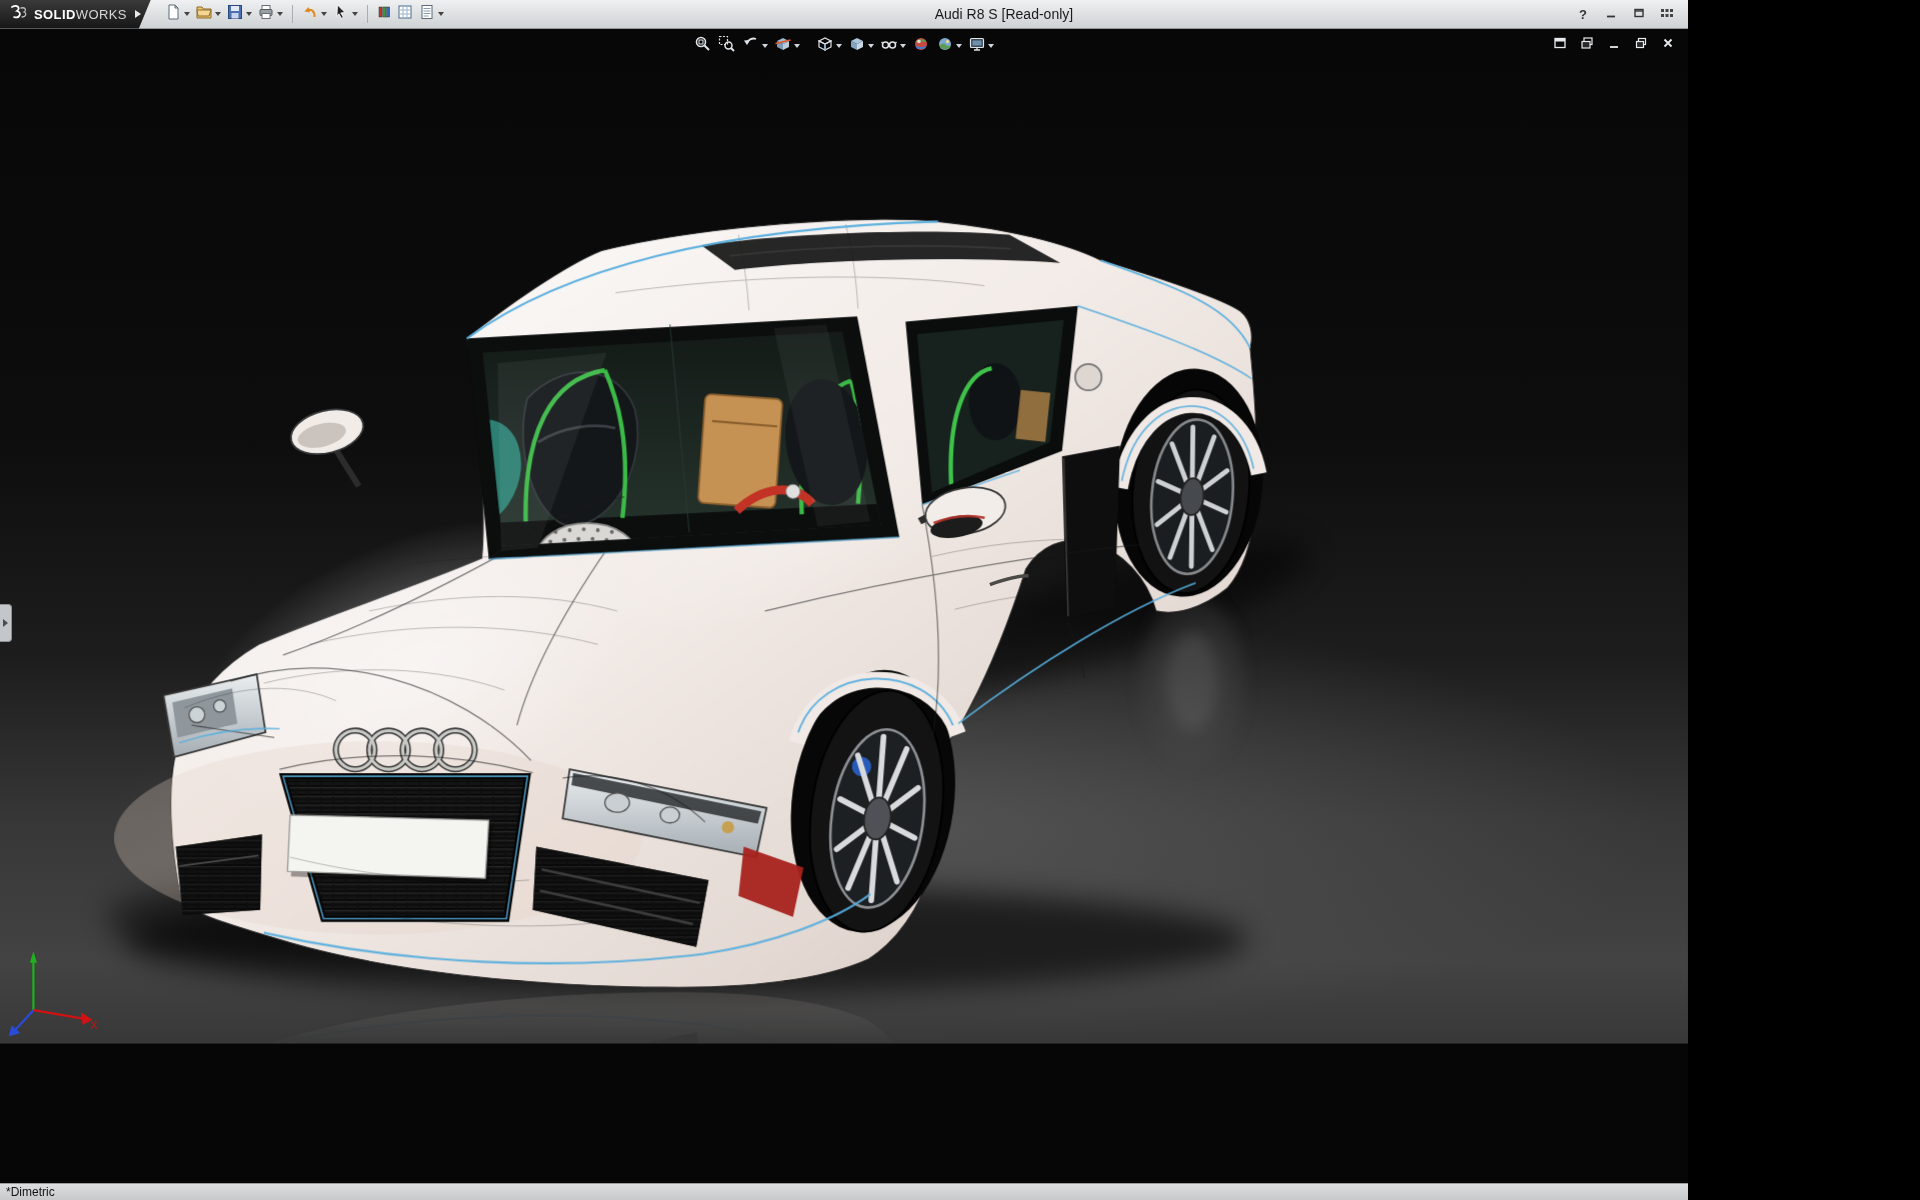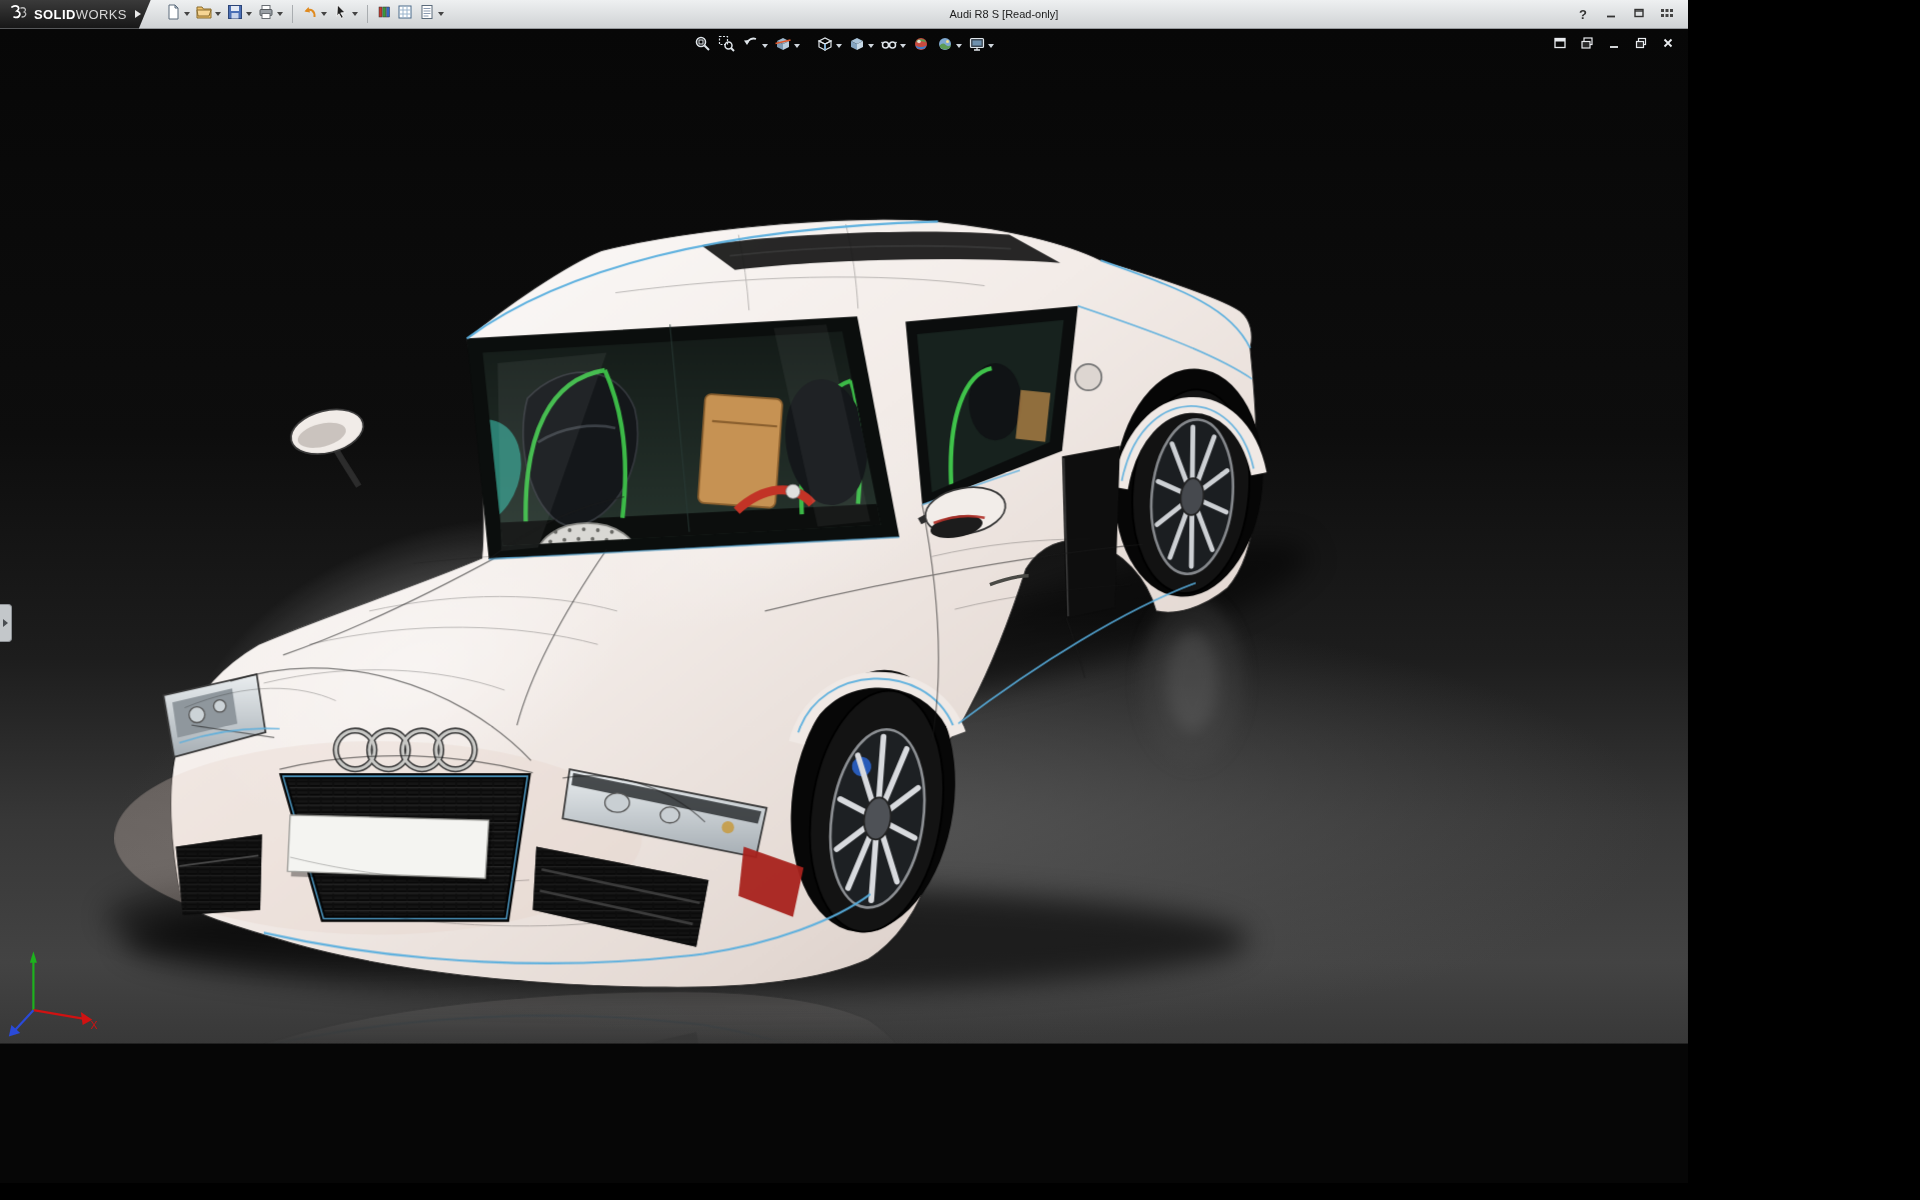--- a/index.html
+++ b/index.html
@@ -17,21 +17,21 @@
   .brand-text .bold{font-weight:bold;color:#ffffff;}
   .brand-text .light{font-weight:normal;color:#d8d8d8;}
   .menu-arrow{width:0;height:0;border-top:4px solid transparent;border-bottom:4px solid transparent;
     border-left:6px solid #e8e8e8;margin-left:2px;}
   .main-toolbar{display:flex;align-items:center;margin-left:12px;gap:2px;}
   .tb-btn{display:flex;align-items:center;height:22px;padding:0 2px;border-radius:2px;cursor:pointer;}
   .caret{width:0;height:0;border-left:3.5px solid transparent;border-right:3.5px solid transparent;
     border-top:4px solid #444;margin-left:3px;}
   .tb-sep{width:1px;height:18px;background:#a9adb0;margin:0 5px;}
   .title-area{flex:1;display:flex;justify-content:center;align-items:center;overflow:hidden;}
-  .title-text{font-size:11px;color:#1b1b1b;white-space:nowrap;}
+  .title-text{font-size:14px;color:#1b1b1b;white-space:nowrap;}
   .win-controls{display:flex;align-items:center;gap:6px;padding:0 10px;}
   .win-btn{width:22px;height:20px;display:flex;align-items:center;justify-content:center;
     cursor:pointer;color:#333;font-size:13px;font-weight:bold;border-radius:2px;}
 
   
   .viewport{position:absolute;top:29px;left:0;right:0;height:1154px;background:#060606;overflow:hidden;}
   .gfx{position:absolute;inset:0;}
   .hud{position:absolute;top:5px;left:50%;transform:translateX(-50%);
     display:flex;align-items:center;gap:2px;z-index:5;}
   .hud-btn{display:flex;align-items:center;height:22px;padding:1px 2px;border-radius:2px;cursor:pointer;}
@@ -576,14 +576,17 @@
         <path d="M34 1062L42 1062L38 1049Z" fill="#1db21d"></path>
         <path d="M38 1116L96 1126" stroke="#d01212" stroke-width="2.5"></path>
         <path d="M92 1118L94 1133L105 1127Z" fill="#d01212"></path>
         <path d="M38 1116L17 1139" stroke="#2a4ad8" stroke-width="2.5"></path>
         <path d="M13 1133L23 1142L10 1146Z" fill="#2a4ad8"></path>
         <text x="103" y="1137" fill="#d01212" font-size="12" font-family="Liberation Sans, sans-serif">X</text>
       </g>
     </svg>
   </div>
 
+  <div class="statusbar">
+    <span class="orient-label">*Dimetric</span>
+  </div>
 
 </div>
 
 </body></html>

